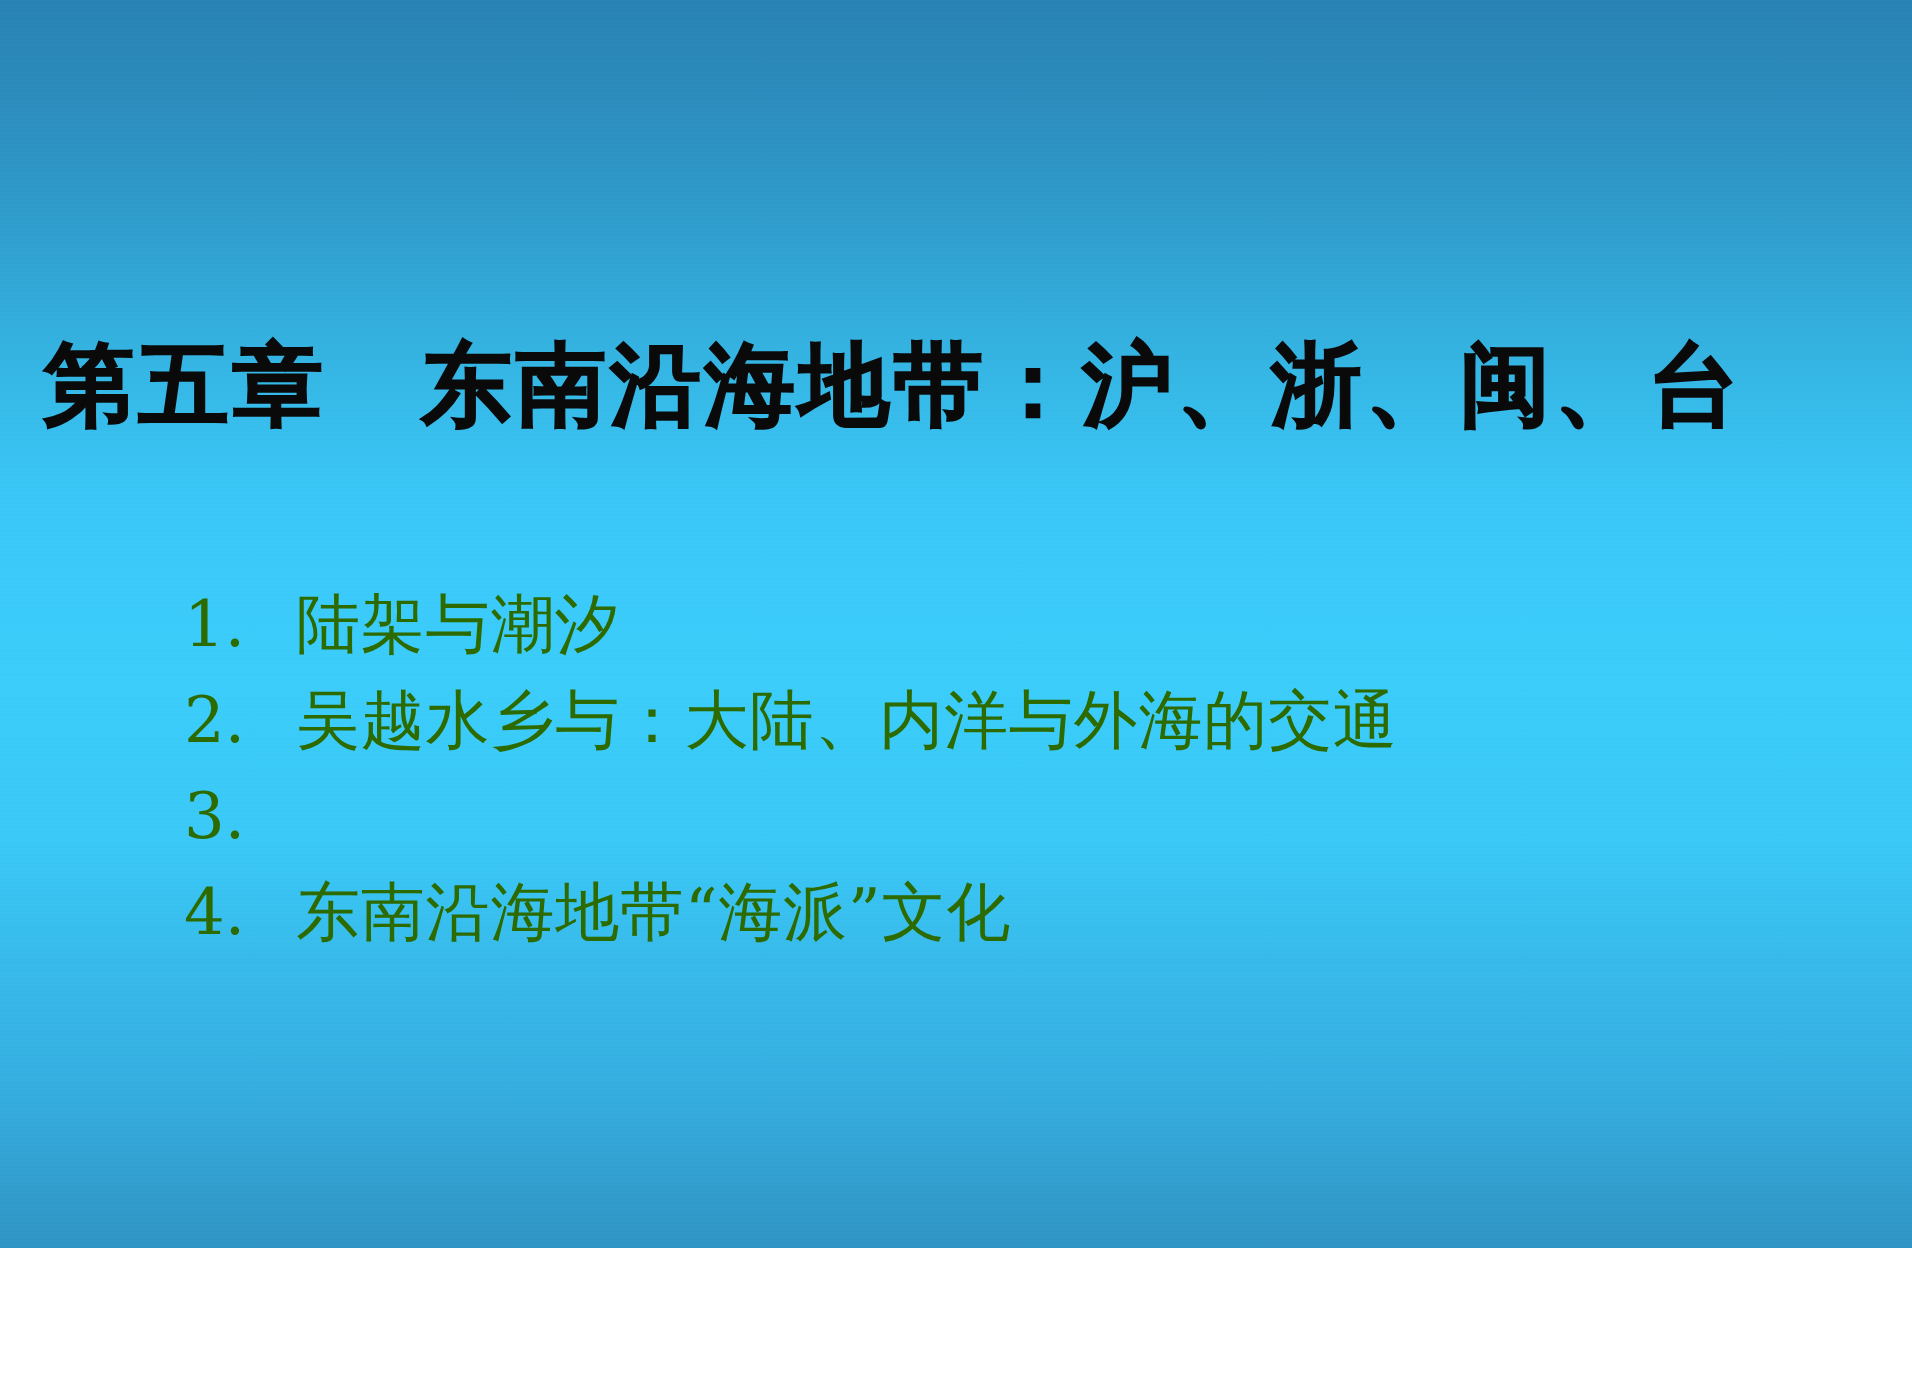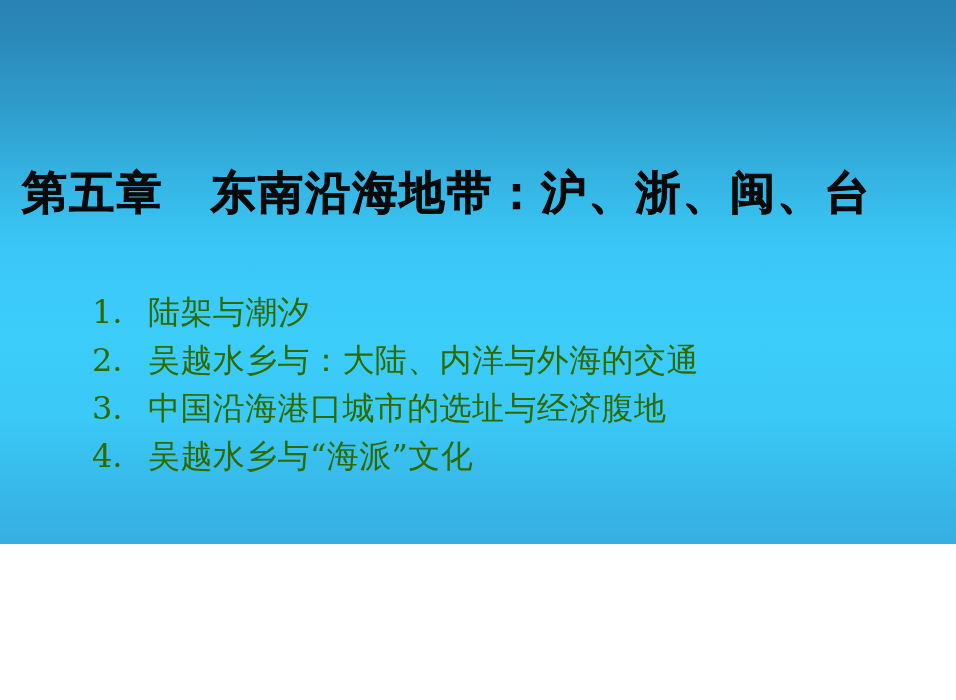--- a/index.html
+++ b/index.html
@@ -10,21 +10,21 @@
     width: 956px;
     height: 700px;
     overflow: hidden;
     font-family: "Liberation Sans", sans-serif;
   }
 
   
   .slide {
     position: relative;
     width: 956px;
-    height: 544px;
+    height: 624px;
     box-sizing: border-box;
     
     background:
       linear-gradient(
         to bottom,
         #2883b4   0px,
         #2b8abb  40px,
         #2f9dcd 110px,
         #35b8e6 190px,
         #3ac8f8 250px,
@@ -129,23 +129,22 @@
       <span class="agenda-text">陆架与潮汐</span>
     </li>
 
     <li class="agenda-item">
       <span class="agenda-num">2.</span>
       <span class="agenda-text">吴越水乡与：大陆、内洋与外海的交通</span>
     </li>
 
     <li class="agenda-item">
       <span class="agenda-num">3.</span>
-      <span class="agenda-text">中国沿海港口城市的选址与经济腹地</span>
     </li>
 
     <li class="agenda-item">
       <span class="agenda-num">4.</span>
-      <span class="agenda-text">吴越水乡与“海派”文化</span>
+      <span class="agenda-text">东南沿海地带“海派”文化</span>
     </li>
 
   </ul>
 
 </div>
 
 </body></html>

